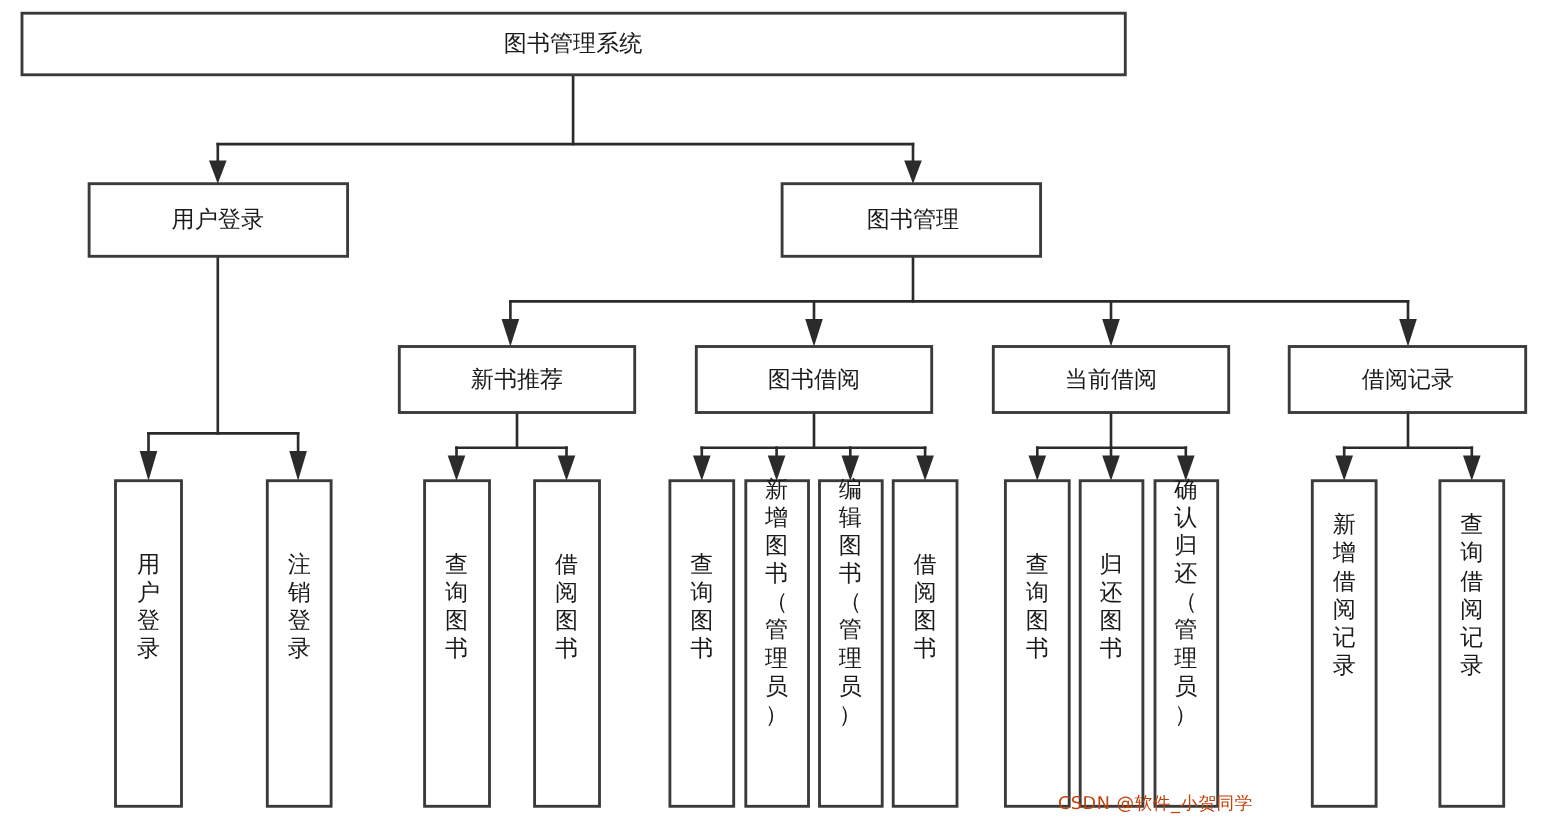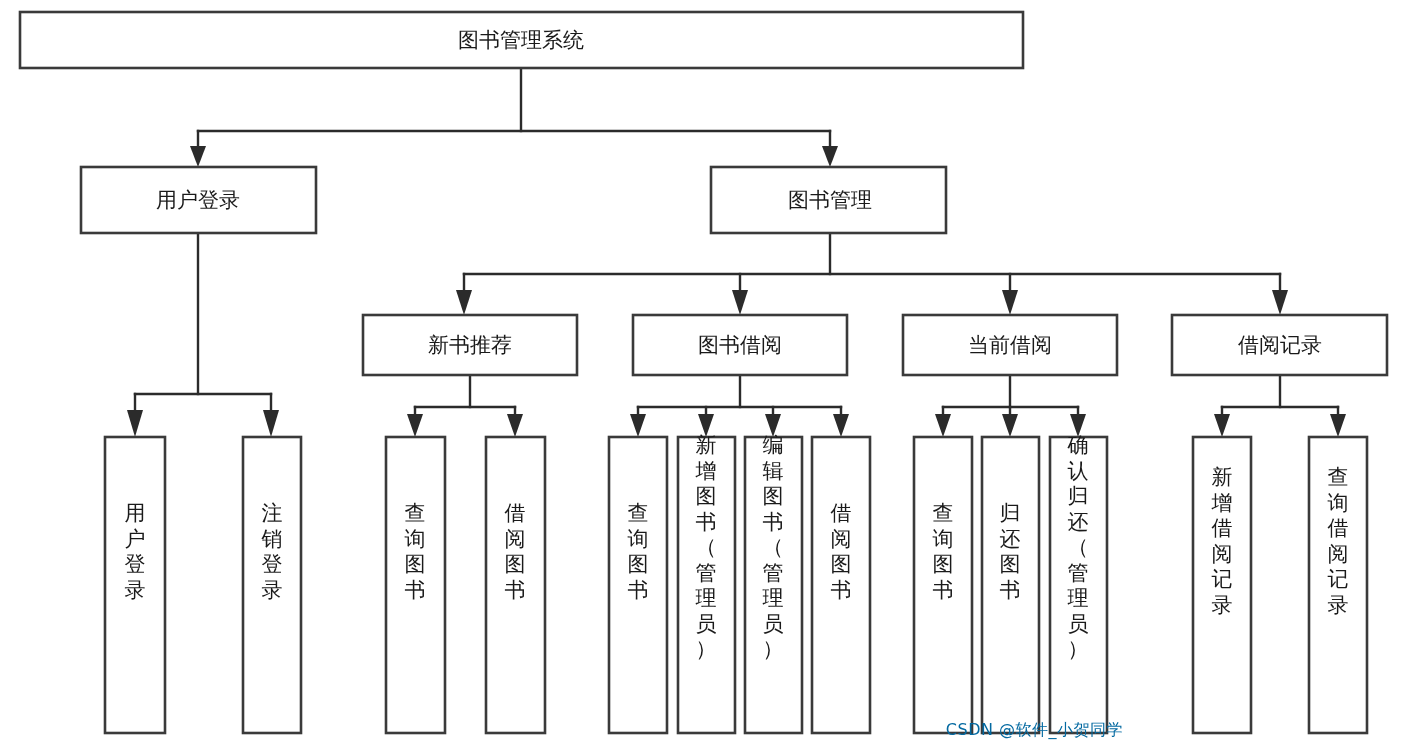--- a/index.html
+++ b/index.html
@@ -50,25 +50,25 @@
     dominant-baseline: middle;
   }
   .node-label-v {
     font-family: "DejaVu Sans", "Liberation Sans", sans-serif;
     fill: #1a1a1a;
     font-size: 21px;
     text-anchor: middle;
   }
   .watermark {
     position: absolute;
-    right: 26px;
+    right: 10px;
     bottom: 6px;
     font-family: "DejaVu Sans", "Liberation Sans", sans-serif;
     font-size: 16px;
-    color: #0369a1;
+    color: #c2410c;
     white-space: nowrap;
     letter-spacing: 0.5px;
     pointer-events: none;
   }
 </style>
 </head>
 <body>
 
 <div id="diagram-root">
 

